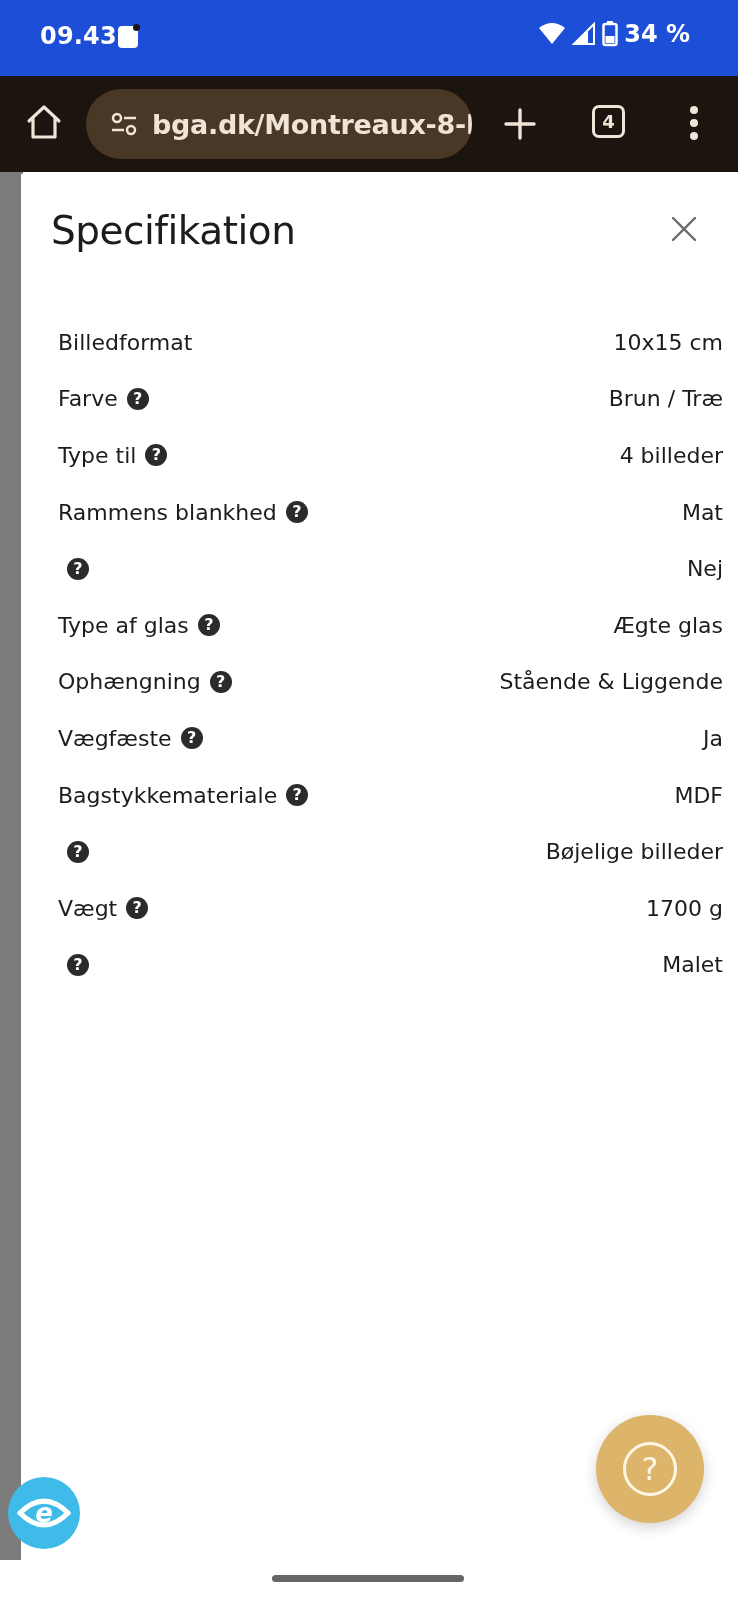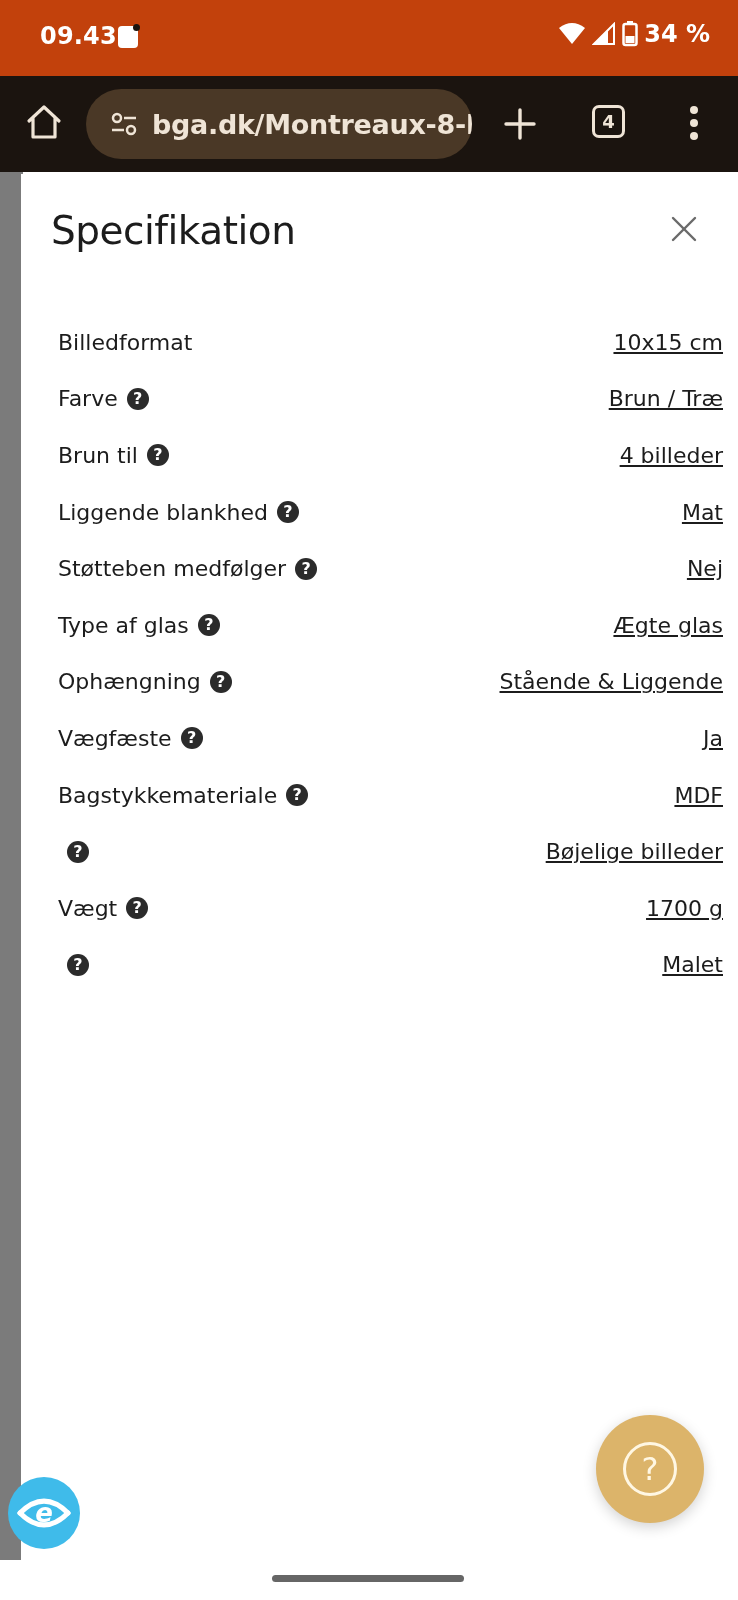--- a/index.html
+++ b/index.html
@@ -3,36 +3,36 @@
   <meta charset="utf-8">
   <style>
     * { box-sizing: border-box; margin: 0; padding: 0; }
     html, body {
       width: 738px; height: 1600px; overflow: hidden;
       background: #ffffff;
       font-family: "Liberation Sans", "DejaVu Sans", sans-serif;
     }
     .statusbar {
       position: absolute; left: 0; top: 0; width: 738px; height: 76px;
-      background: #c2410c; color: #ffffff;
+      background: #1d4ed8; color: #ffffff;
     }
     .sb-time {
       position: absolute; left: 40px; top: 22px;
       font-size: 24px; font-weight: 700; letter-spacing: 0.2px;
       font-family: "DejaVu Sans", sans-serif;
     }
     .sb-notif {
       position: absolute; left: 118px; top: 26px; width: 20px; height: 22px;
       background: #fff; border-radius: 4px;
     }
     .sb-notif::after {
       content: ""; position: absolute; right: -2px; top: -2px;
       width: 7px; height: 7px; background: #1b140f; border-radius: 50%;
     }
-    .sb-right { position: absolute; right: 28px; top: 20px; display: flex; align-items: center; gap: 6px; }
+    .sb-right { position: absolute; right: 48px; top: 20px; display: flex; align-items: center; gap: 6px; }
     .sb-batt-text { font-size: 24px; font-weight: 700; font-family: "DejaVu Sans", sans-serif; }
 
     .toolbar {
       position: absolute; left: 0; top: 76px; width: 738px; height: 96px;
       background: #1b140f;
     }
     .home-btn { position: absolute; left: 24px; top: 26px; width: 40px; height: 40px; }
     .urlbar {
       position: absolute; left: 86px; top: 13px; width: 386px; height: 70px;
       background: #4a3826; border-radius: 35px; overflow: hidden;
@@ -71,21 +71,21 @@
     .spec-row {
       height: 56.6px; display: flex; align-items: center; justify-content: space-between;
       font-size: 22px; color: #1c1c1c; font-family: "DejaVu Sans", sans-serif;
     }
     .spec-label { display: flex; align-items: center; justify-content: flex-end; }
     .help-icon {
       display: inline-block; width: 22px; height: 22px; margin-left: 9px;
       border-radius: 50%; background: #2b2b2b; color: #fff;
       font-size: 16px; font-weight: 700; text-align: center; line-height: 22px;
     }
-    .spec-value { text-align: left; text-decoration: underline; }
+    .spec-value { text-align: left; }
 
     .fab-help {
       position: absolute; left: 596px; top: 1415px; width: 108px; height: 108px;
       border-radius: 50%; background: #dcb46a;
       box-shadow: 0 4px 14px rgba(0,0,0,0.18);
       display: flex; align-items: center; justify-content: center;
     }
     .fab-help-inner {
       width: 54px; height: 54px; border: 3px solid #fff7e3; border-radius: 50%;
       color: #fff7e3; font-size: 32px; text-align: center; line-height: 48px;
@@ -167,35 +167,34 @@
     </div>
     <div class="spec-row">
       <span class="spec-label">
           <span>Farve</span>
           <span class="help-icon">?</span>
         </span>
       <span class="spec-value">Brun / Træ</span>
     </div>
     <div class="spec-row">
       <span class="spec-label">
-          <span>Brun til</span>
+          <span>Type til</span>
           <span class="help-icon">?</span>
         </span>
       <span class="spec-value">4 billeder</span>
     </div>
     <div class="spec-row">
       <span class="spec-label">
-          <span>Liggende blankhed</span>
+          <span>Rammens blankhed</span>
           <span class="help-icon">?</span>
         </span>
       <span class="spec-value">Mat</span>
     </div>
     <div class="spec-row">
       <span class="spec-label">
-          <span>Støtteben medfølger</span>
           <span class="help-icon">?</span>
         </span>
       <span class="spec-value">Nej</span>
     </div>
     <div class="spec-row">
       <span class="spec-label">
           <span>Type af glas</span>
           <span class="help-icon">?</span>
         </span>
       <span class="spec-value">Ægte glas</span>

